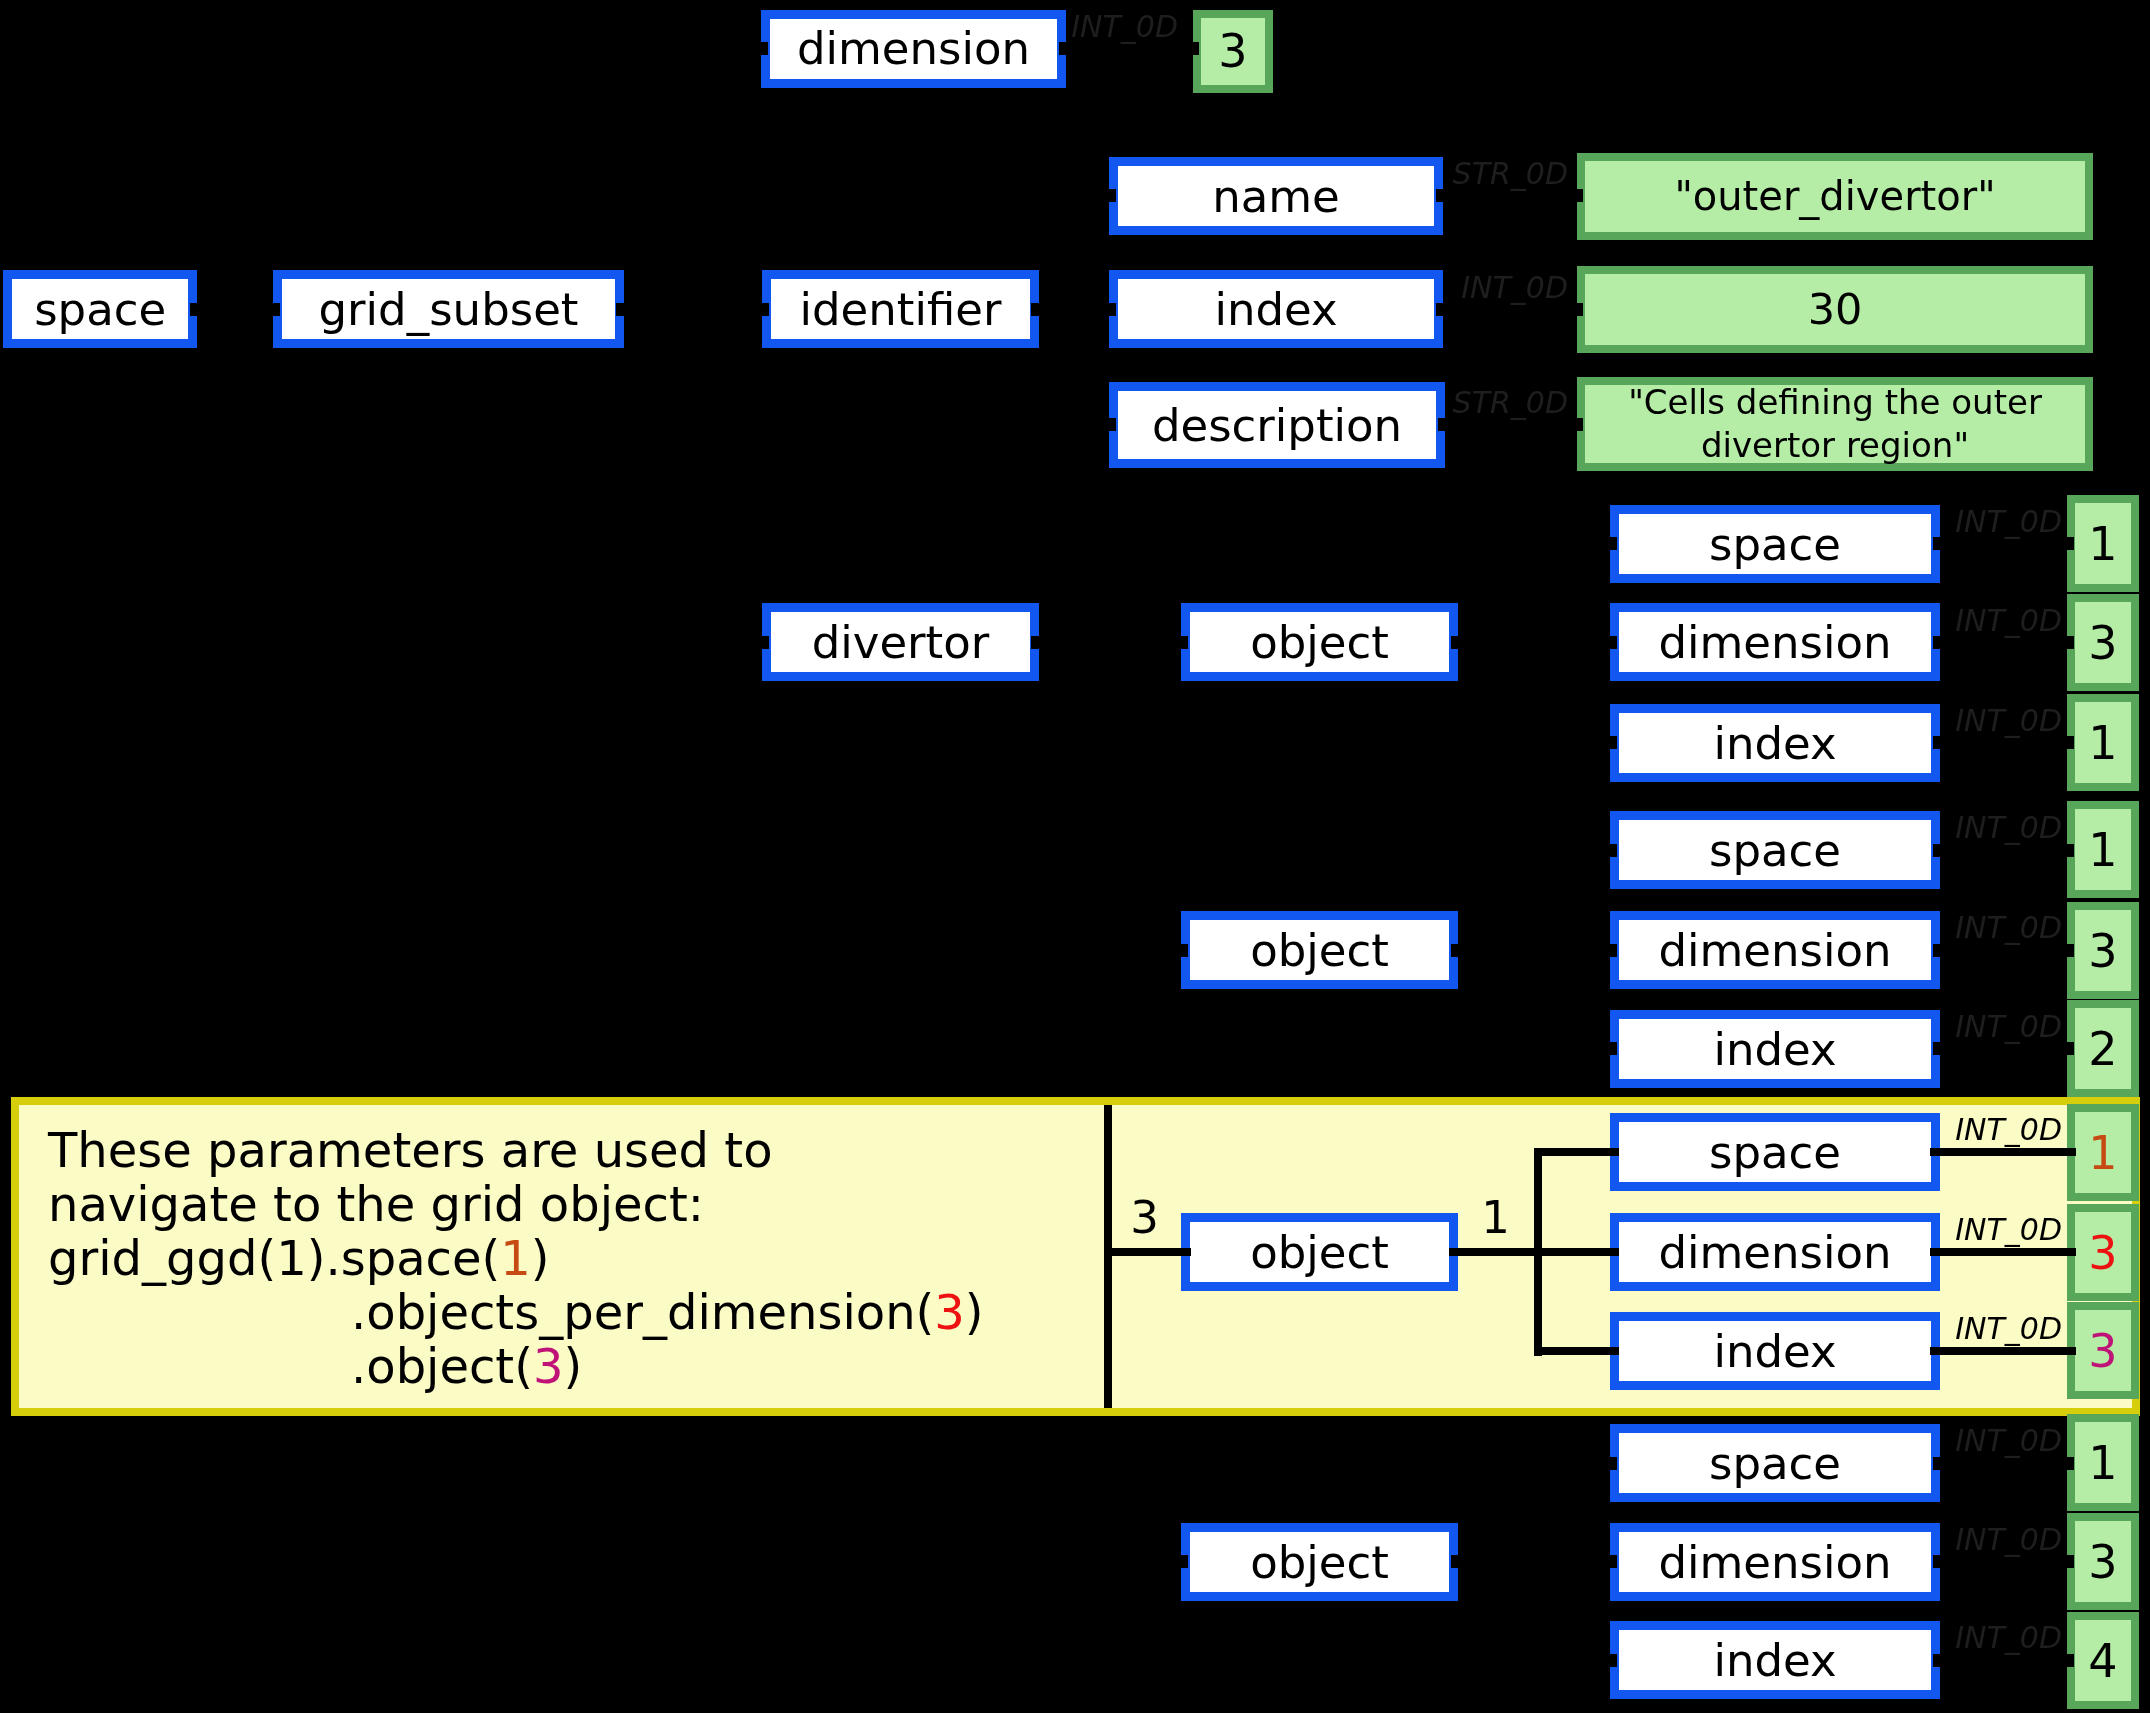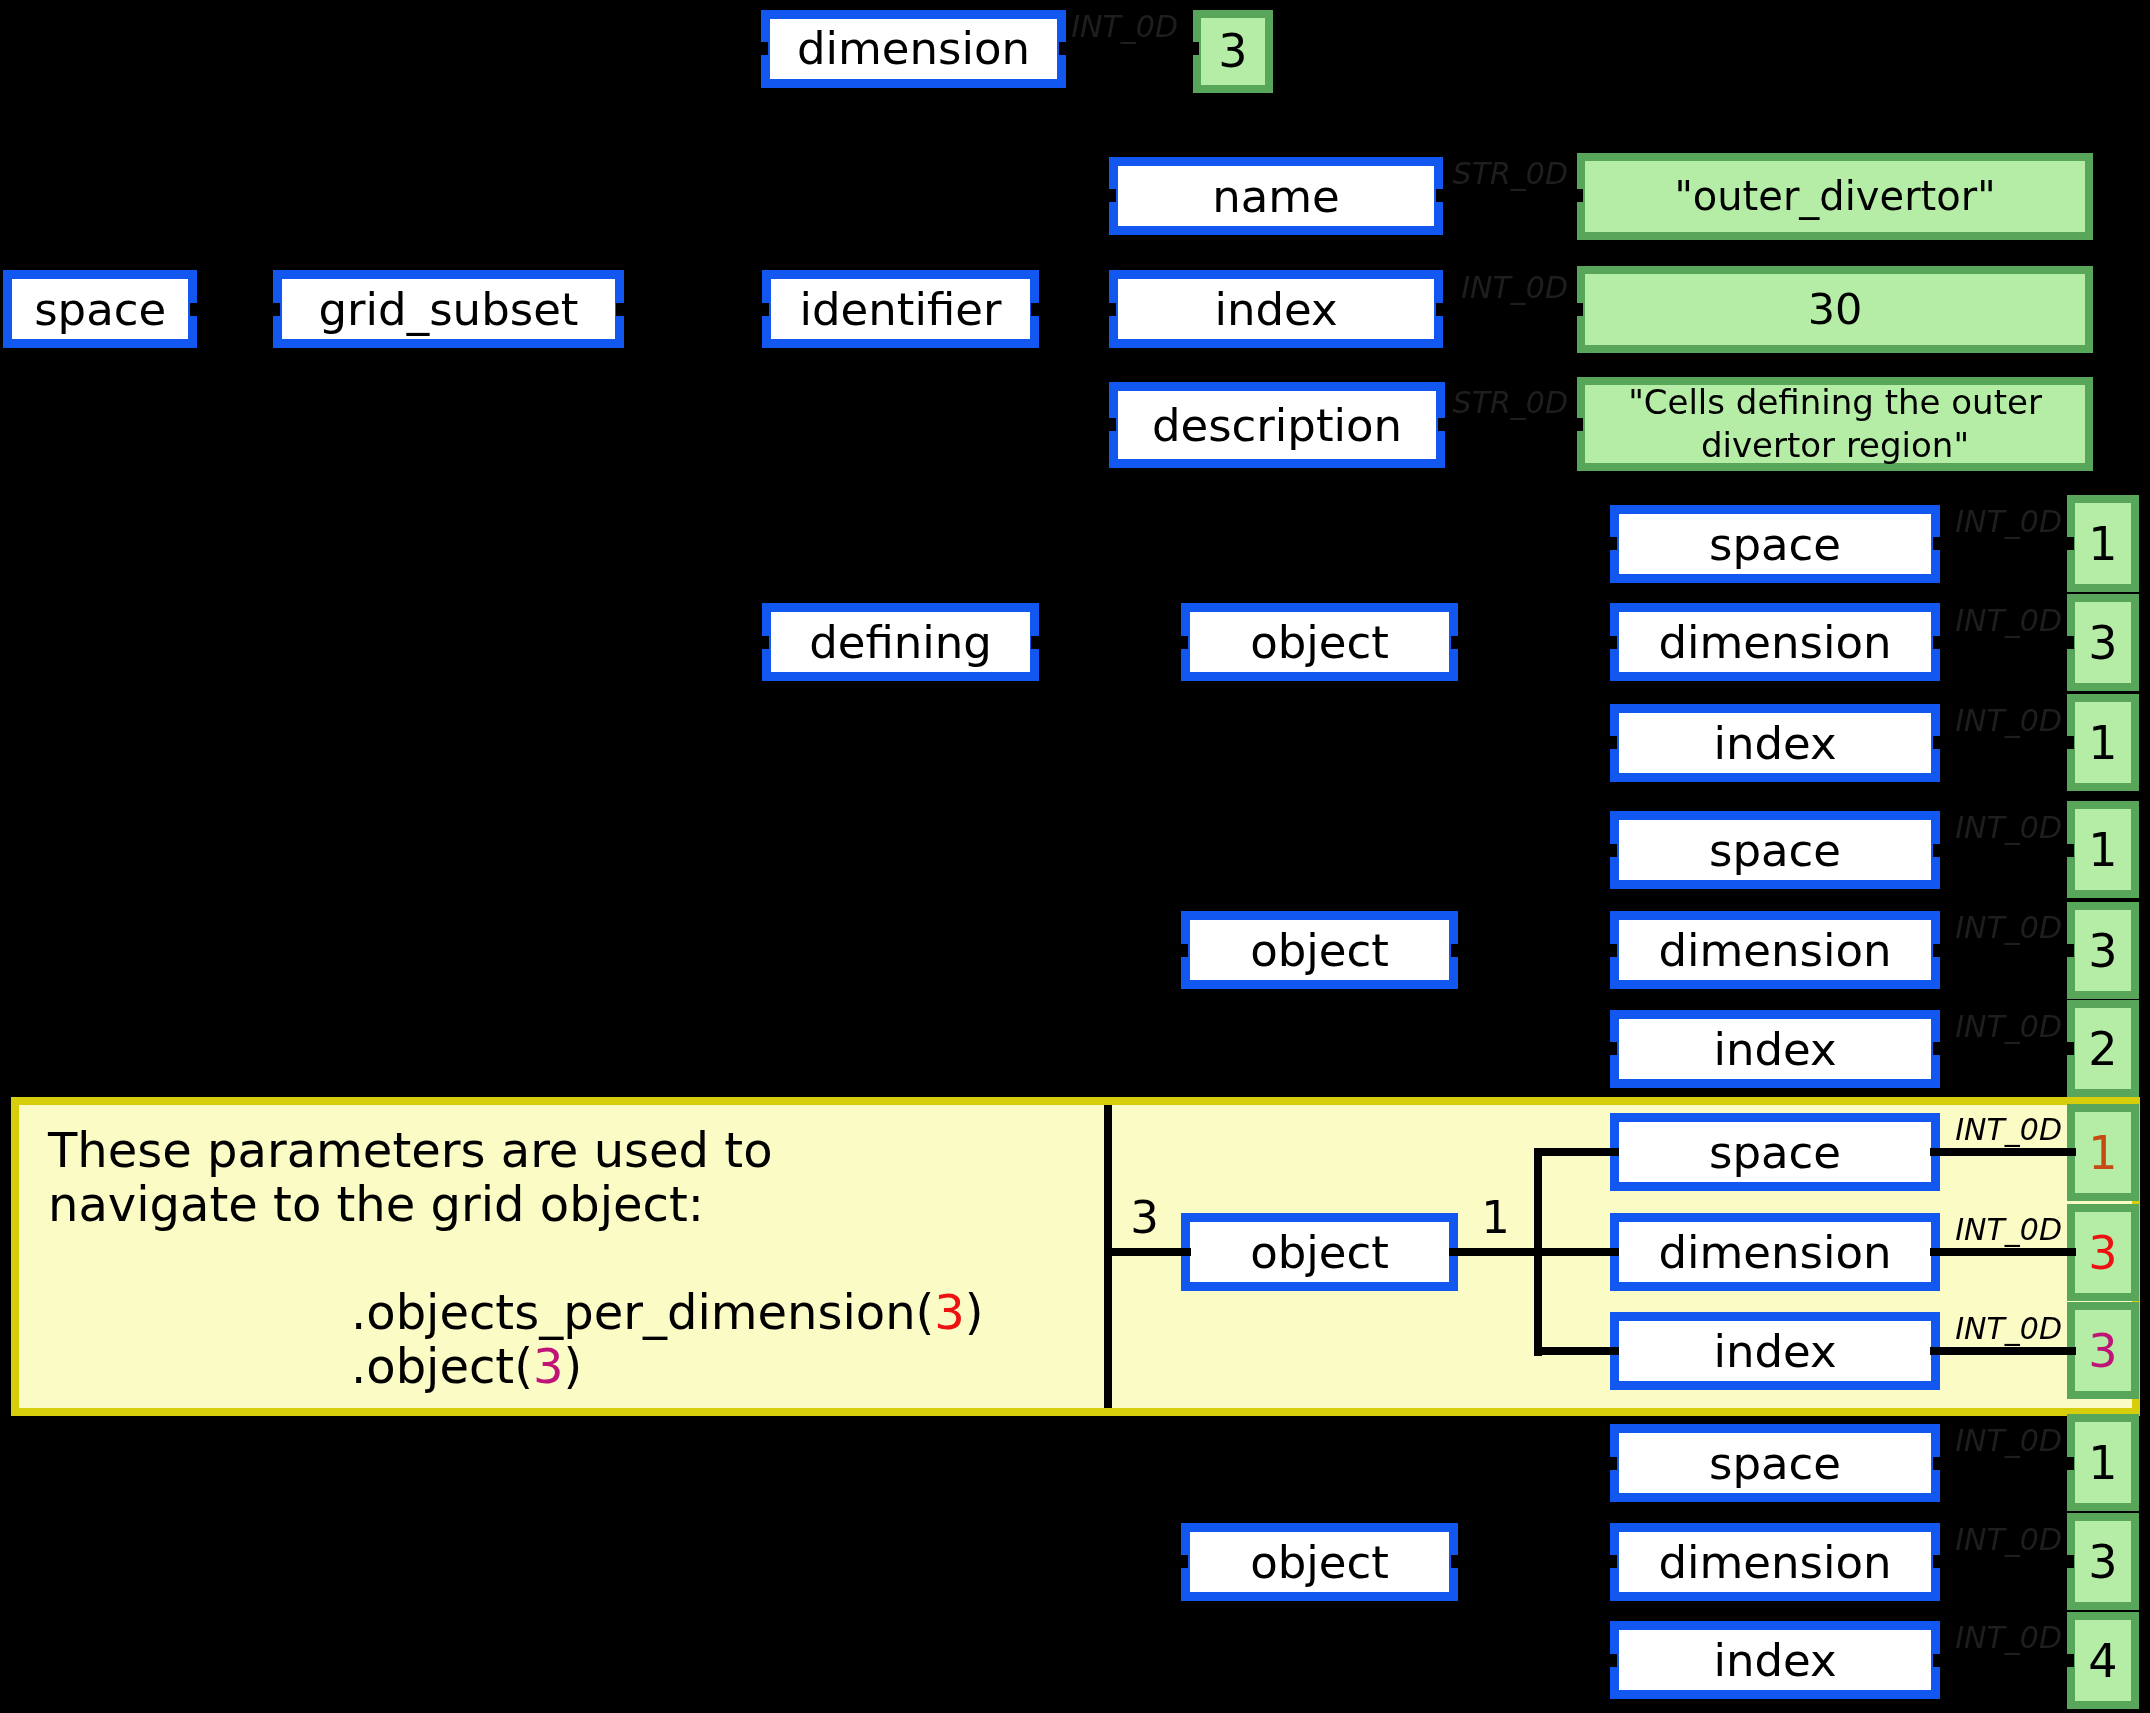--- a/index.html
+++ b/index.html
@@ -44,29 +44,30 @@
   .v-magenta{color:#c01378;}
 </style>
 </head>
 <body>
 
 <div id="canvas">
 
   <div id="note"></div>
   <div class="note-line" style="top:1123px;">These parameters are used to</div>
   <div class="note-line" style="top:1177px;">navigate to the grid object:</div>
+  <div class="note-line" style="top:1231px;"><span>grid_ggd(1).space(</span><span class="num-orange">1</span><span>)</span></div>
   <div class="note-line note-indent" style="top:1285px;"><span>.objects_per_dimension(</span><span class="num-red">3</span><span>)</span></div>
   <div class="note-line note-indent" style="top:1339px;"><span>.object(</span><span class="num-magenta">3</span><span>)</span></div>
 
   <div class="bb" style="left:3.2px;top:270px;width:194px;height:78px;">space</div>
   <div class="bb" style="left:273px;top:270px;width:351px;height:78px;">grid_subset</div>
   <div class="bb" style="left:761px;top:9.5px;width:305px;height:78px;">dimension</div>
   <div class="gb" style="left:1193px;top:9.5px;width:80px;height:83px;">3</div>
   <div class="bb" style="left:762px;top:270px;width:277px;height:78px;">identifier</div>
-  <div class="bb" style="left:762px;top:603px;width:277px;height:78px;">defining</div>
+  <div class="bb" style="left:762px;top:603px;width:277px;height:78px;">divertor</div>
 
   <div class="bb" style="left:1109px;top:157px;width:334px;height:78px;">name</div>
   <div class="gbl" style="left:1577px;top:153px;width:516px;height:87px;">"outer_divertor"</div>
   <div class="bb" style="left:1109px;top:270px;width:334px;height:78px;">index</div>
   <div class="gbl" style="left:1577px;top:266px;width:516px;height:87px;font-size:43px;">30</div>
   <div class="bb" style="left:1109px;top:382px;width:336px;height:86px;">description</div>
   <div class="gbl" style="left:1577px;top:377px;width:516px;height:94px;font-size:34px;">
     <span>"Cells defining the outer</span>
     <span>divertor region"</span>
   </div>

